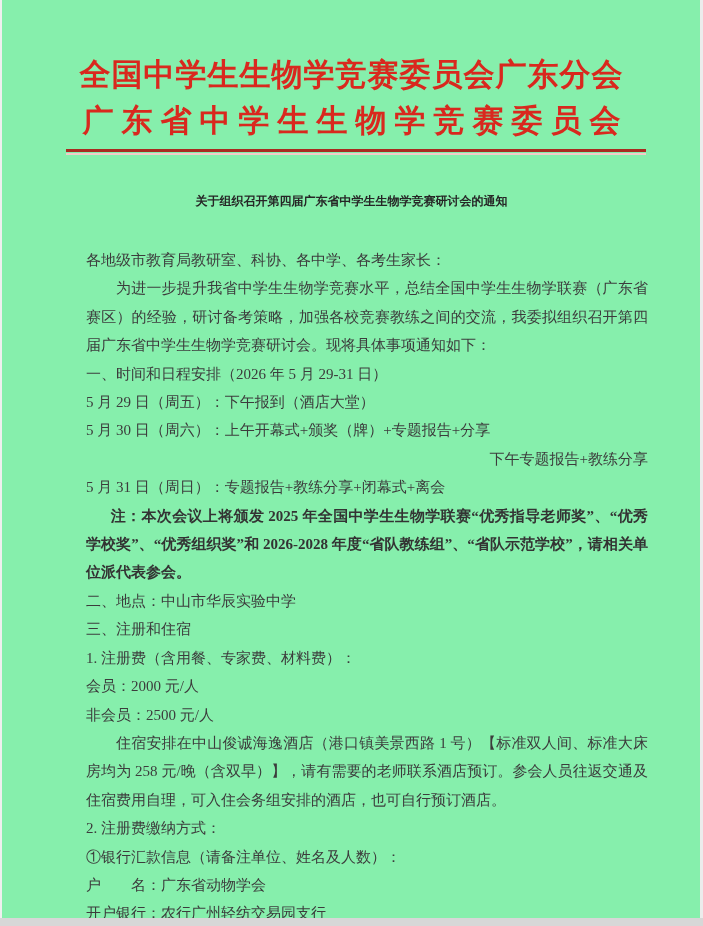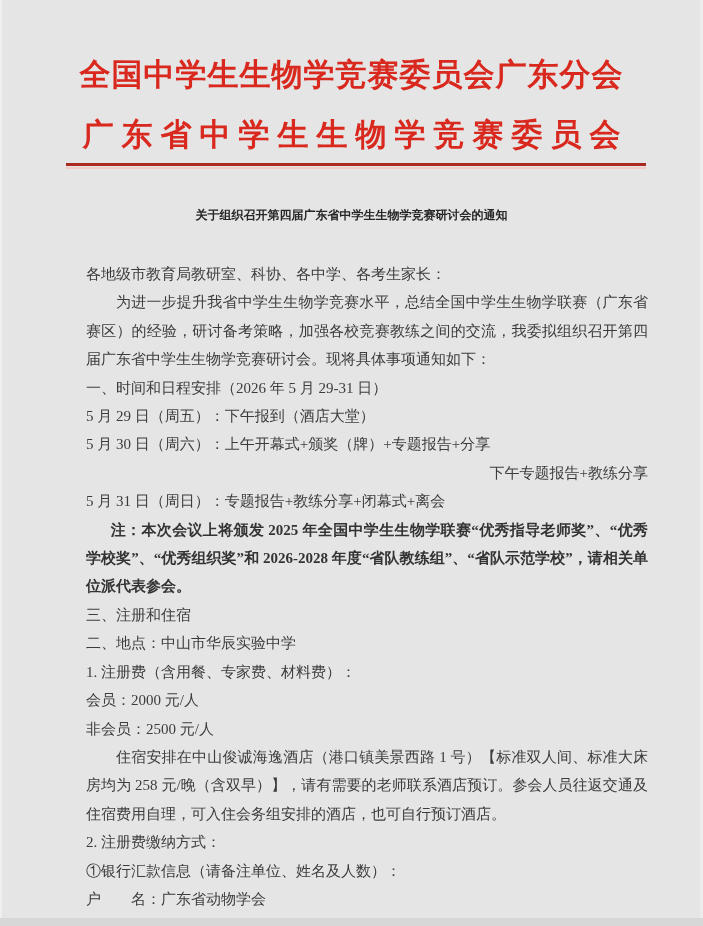--- a/index.html
+++ b/index.html
@@ -5,21 +5,21 @@
   html, body {
     margin: 0;
     padding: 0;
     background: #ffffff;
   }
   .page {
     position: relative;
     width: 703px;
     height: 926px;
     margin: 0;
-    background: #e5e5e5;
+    background: #86efac;
     overflow: hidden;
     box-sizing: border-box;
     font-family: "Liberation Serif", "DejaVu Serif", serif;
   }
   .scan-edge-left {
     position: absolute; left: 0; top: 0; bottom: 0; width: 2px;
     background: #efefef;
   }
   .scan-edge-right {
     position: absolute; right: 0; top: 0; bottom: 0; width: 3px;
@@ -39,21 +39,21 @@
   .org-line1 {
     font-size: 31px;
     line-height: 41px;
     letter-spacing: 1px;
   }
   .org-line2 {
     font-size: 31px;
     line-height: 41px;
     letter-spacing: 8px;
     text-indent: 8px;
-    margin-top: 19px;
+    margin-top: 5px;
   }
   .rule-wrap {
     margin: 8px 57px 0 66px;
   }
   .rule-dark {
     height: 3px;
     background: var(--rule, #a92a20);
   }
   .rule-light {
     height: 2px;
@@ -129,22 +129,22 @@
 
   <div class="doc-body">
     <p class="heading">各地级市教育局教研室、科协、各中学、各考生家长：</p>
     <p class="ind">为进一步提升我省中学生生物学竞赛水平，总结全国中学生生物学联赛（广东省赛区）的经验，研讨备考策略，加强各校竞赛教练之间的交流，我委拟组织召开第四届广东省中学生生物学竞赛研讨会。现将具体事项通知如下：</p>
     <p class="heading">一、时间和日程安排（2026 年 5 月 29-31 日）</p>
     <p class="sched">5 月 29 日（周五）：下午报到（酒店大堂）</p>
     <p class="sched">5 月 30 日（周六）：上午开幕式+颁奖（牌）+专题报告+分享</p>
     <p class="sched-cont">下午专题报告+教练分享</p>
     <p class="sched">5 月 31 日（周日）：专题报告+教练分享+闭幕式+离会</p>
     <p class="note">注：本次会议上将颁发 2025 年全国中学生生物学联赛“优秀指导老师奖”、“优秀学校奖”、“优秀组织奖”和 2026-2028 年度“省队教练组”、“省队示范学校”，请相关单位派代表参会。</p>
+    <p class="heading">二、地点：中山市华辰实验中学</p>
     <p class="heading">三、注册和住宿</p>
-    <p class="heading">二、地点：中山市华辰实验中学</p>
     <p class="sub">1. 注册费（含用餐、专家费、材料费）：</p>
     <p class="sub2">会员：2000 元/人</p>
     <p class="sub2">非会员：2500 元/人</p>
     <p class="ind">住宿安排在中山俊诚海逸酒店（港口镇美景西路 1 号）【标准双人间、标准大床房均为 258 元/晚（含双早）】，请有需要的老师联系酒店预订。参会人员往返交通及住宿费用自理，可入住会务组安排的酒店，也可自行预订酒店。</p>
     <p class="sub">2. 注册费缴纳方式：</p>
     <p class="sub2">①银行汇款信息（请备注单位、姓名及人数）：</p>
     <p class="sub2">户　　名：广东省动物学会</p>
     <p class="sub2">开户银行：农行广州轻纺交易园支行</p>
   </div>
 

